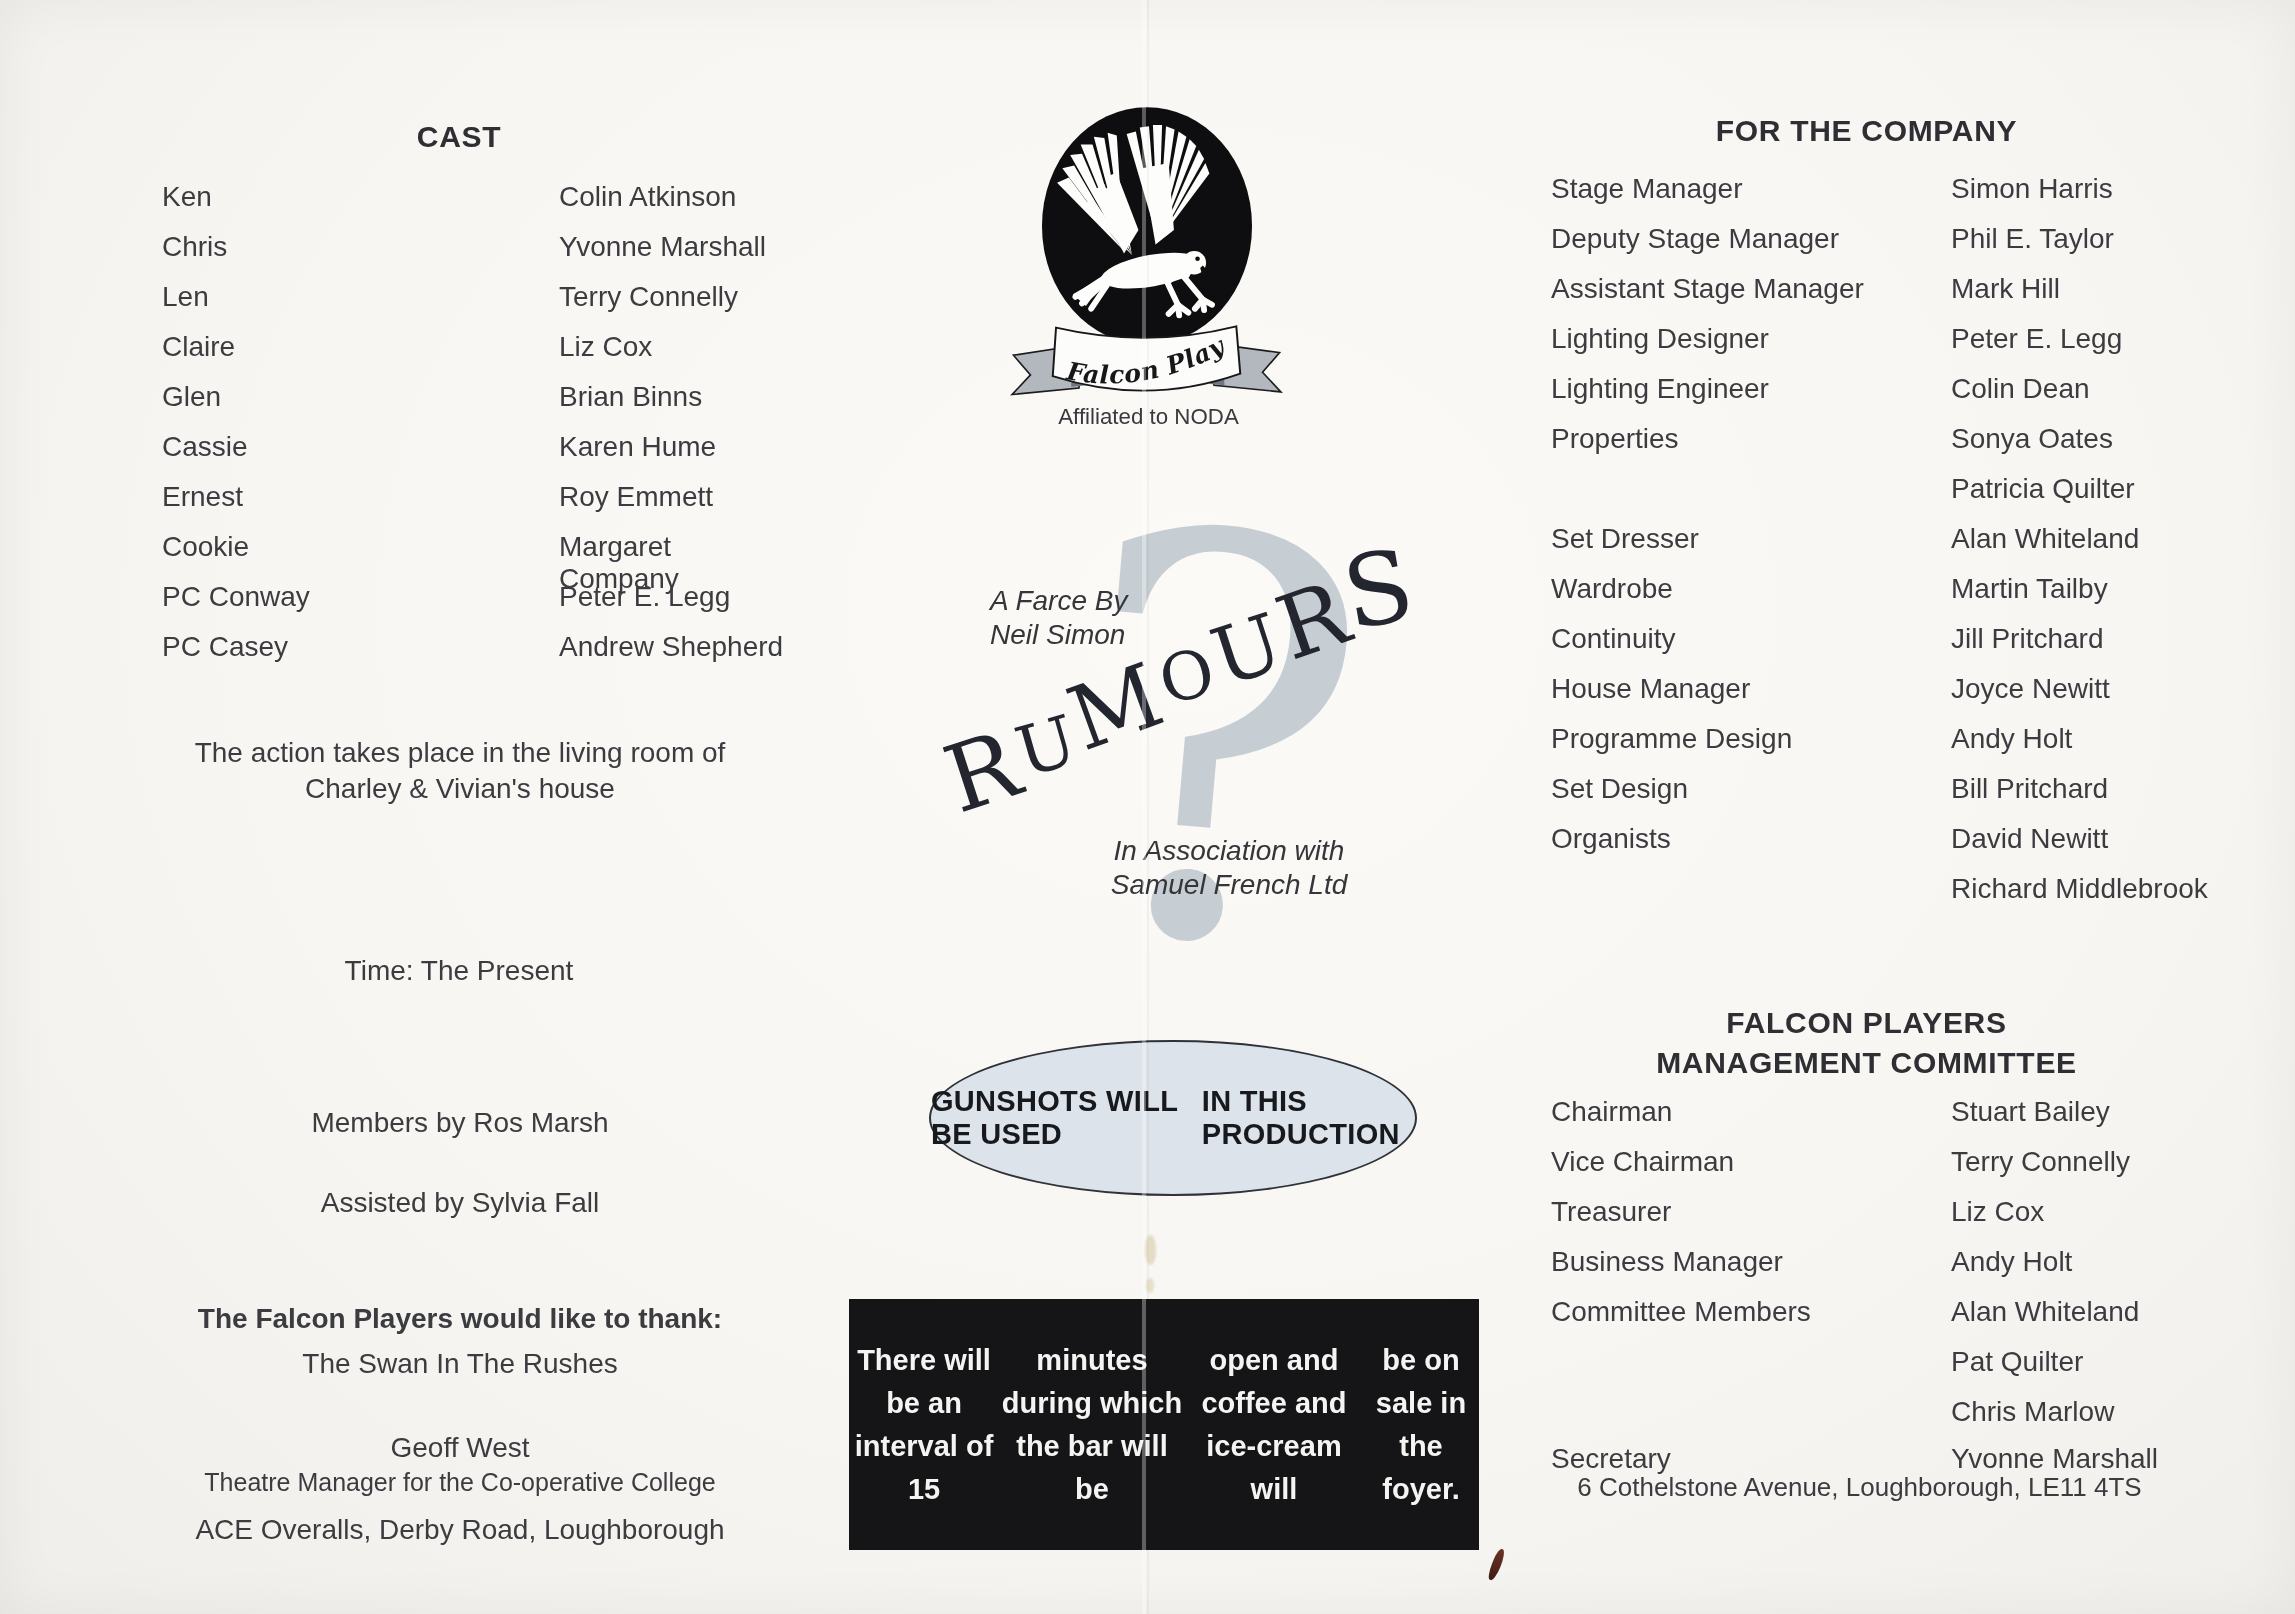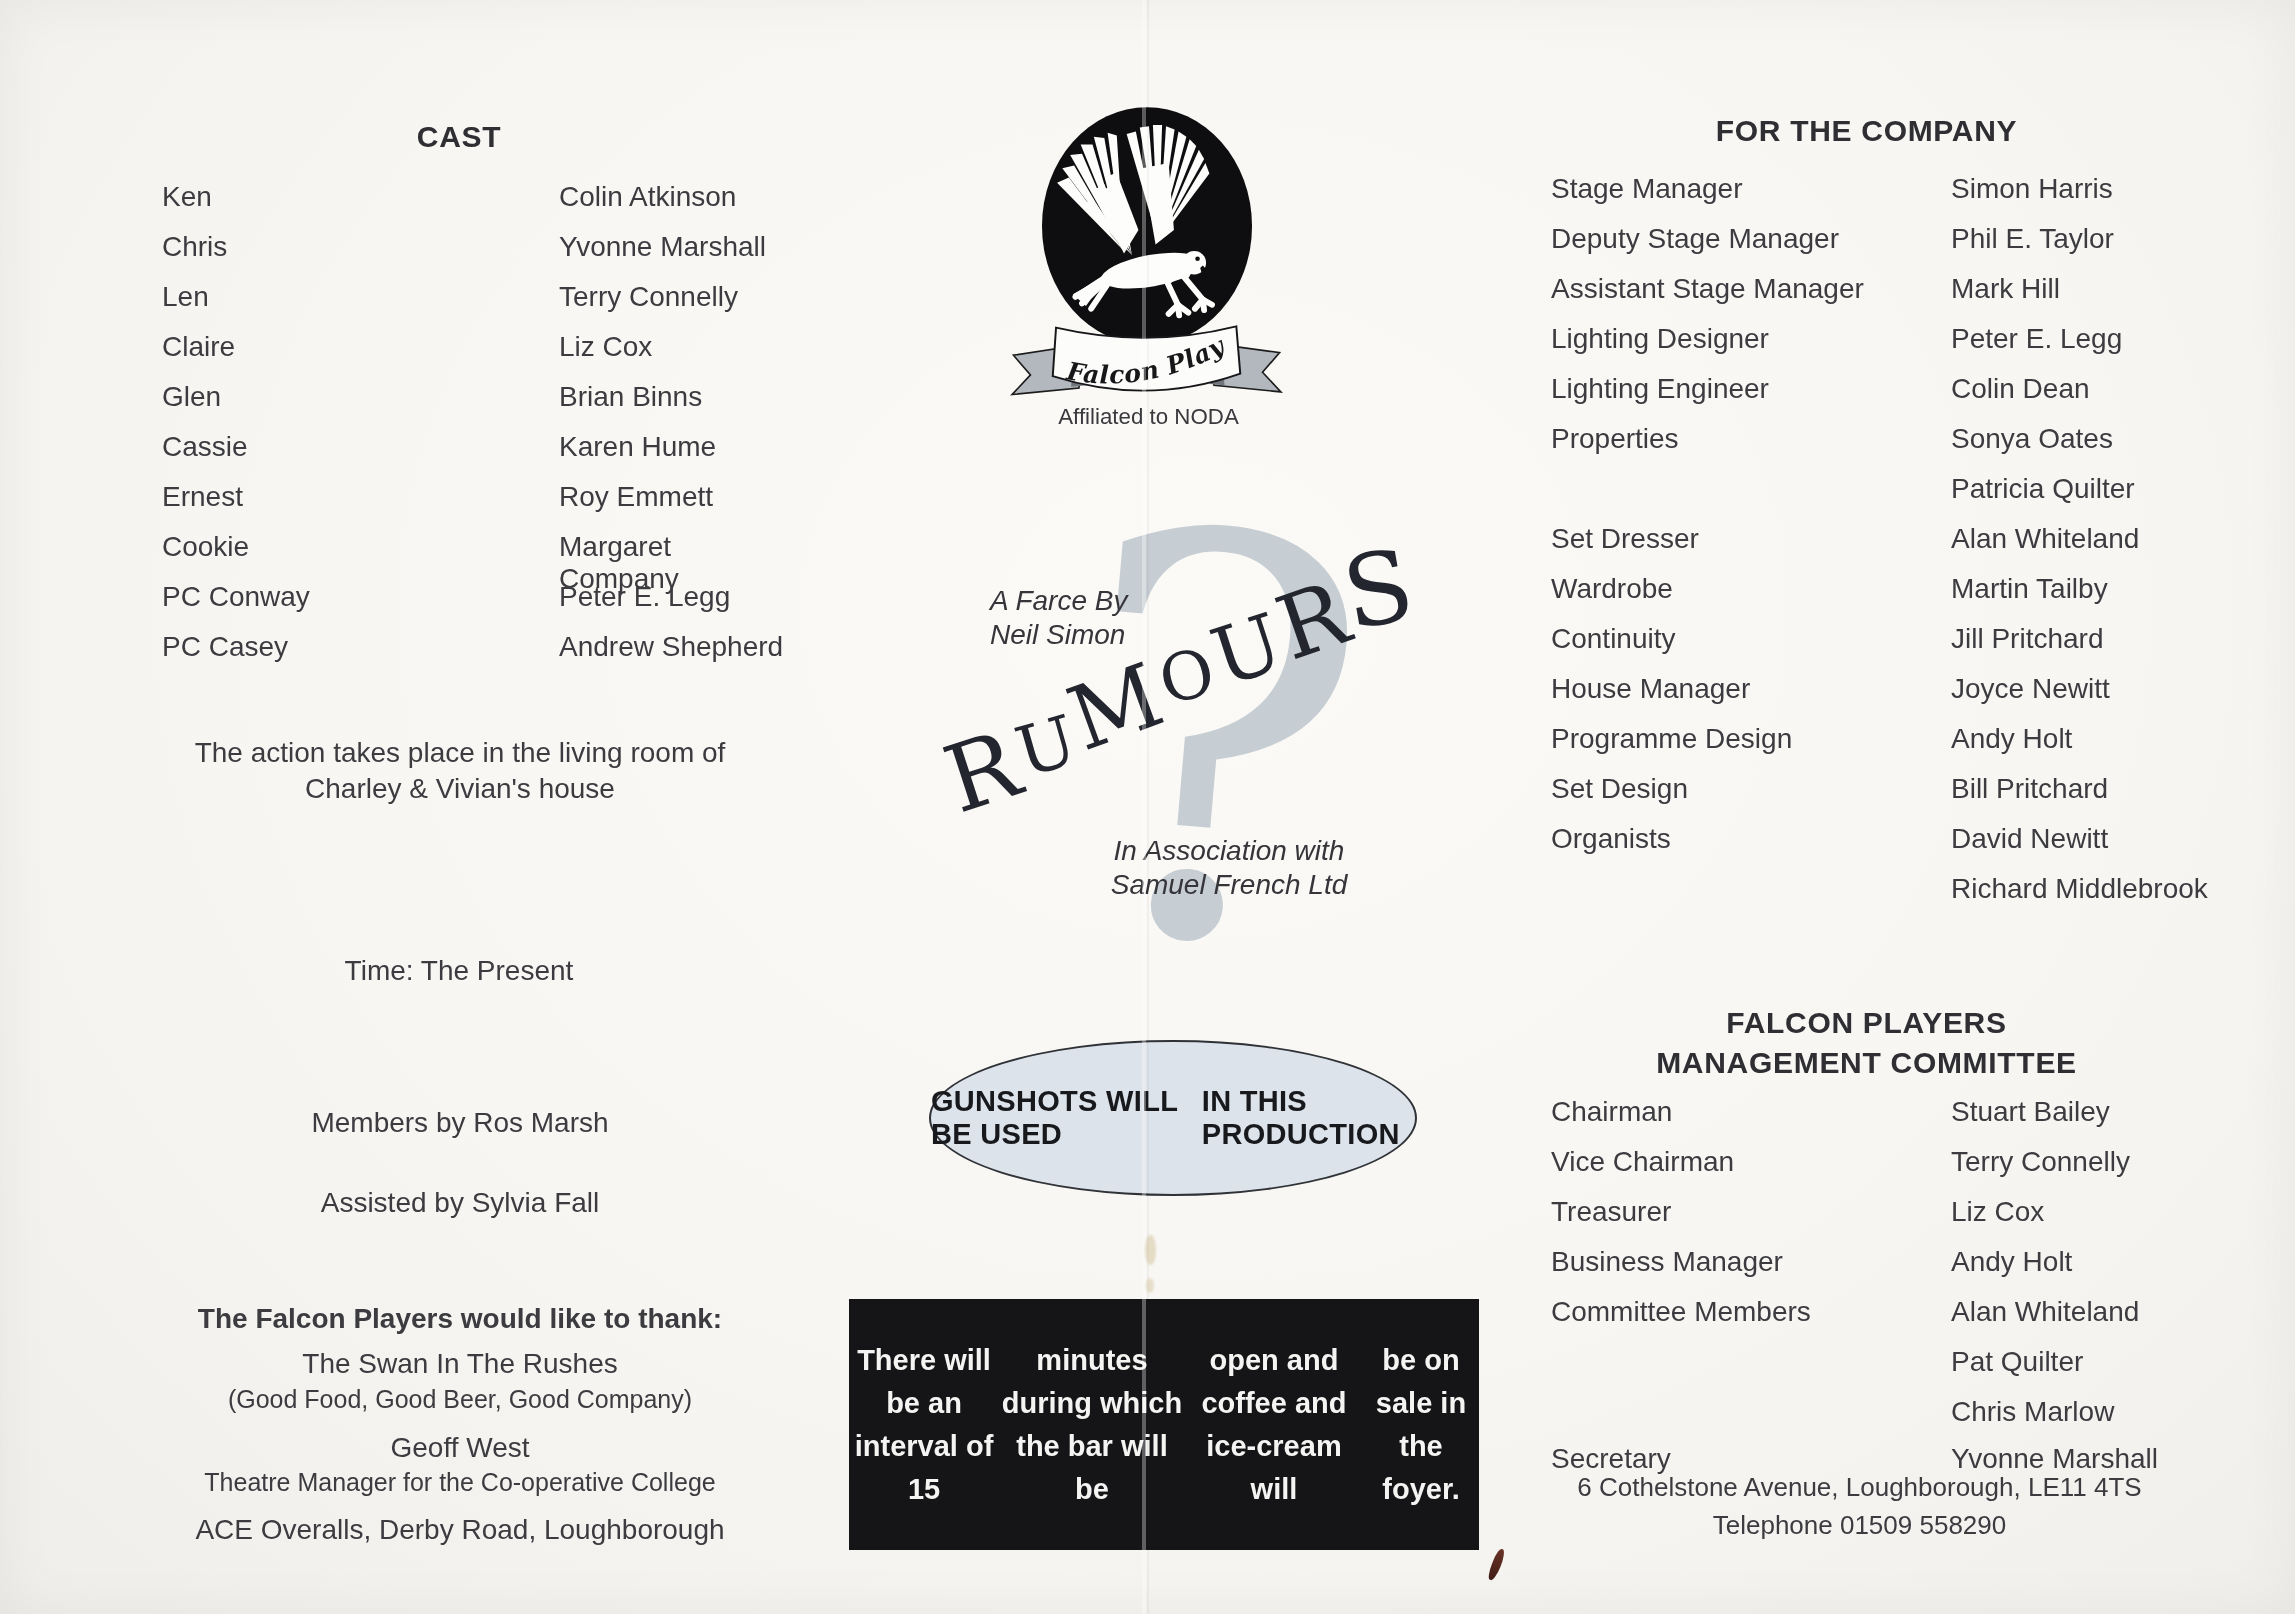--- a/index.html
+++ b/index.html
@@ -105,21 +105,20 @@
   <div class="abs body-t center" style="left:79px;top:772px;width:762px;">Charley &amp; Vivian's house</div>
 
 
   <div class="abs body-t center" style="left:160px;top:954px;width:598px;">Time: The Present</div>
 
   <div class="abs body-t center" style="left:79px;top:1106px;width:762px;">Members by Ros Marsh</div>
   <div class="abs body-t center" style="left:79px;top:1186px;width:762px;">Assisted by Sylvia Fall</div>
 
   <div class="abs body-t center" style="left:79px;top:1302px;width:762px;font-weight:bold;">The Falcon Players would like to thank:</div>
   <div class="abs body-t center" style="left:79px;top:1347px;width:762px;">The Swan In The Rushes</div>
-  <div class="abs small-t center" style="left:79px;top:1384px;width:762px;">(Good Food, Good Beer, Good Company)</div>
   <div class="abs body-t center" style="left:79px;top:1431px;width:762px;">Geoff West</div>
   <div class="abs small-t center" style="left:79px;top:1467px;width:762px;">Theatre Manager for the Co-operative College</div>
   <div class="abs body-t center" style="left:79px;top:1513px;width:762px;">ACE Overalls, Derby Road, Loughborough</div>
 
   <svg class="abs" style="left:1040px;top:105px;z-index:2;" width="214" height="242" viewBox="0 0 326 368">
     <ellipse cx="163" cy="184" rx="160" ry="181" fill="#0e0e10"></ellipse>
 
     <path d="M128,226 L84,140 L120,112 L150,190 Z" fill="#fdfdfb"></path>
     <polygon points="128,222 26,118 44,110" fill="#fdfdfb"></polygon>
     <polygon points="128,222 34,96 52,92" fill="#fdfdfb"></polygon>
@@ -301,21 +300,20 @@
         <span class="nm">Chris Marlow</span>
       </div>
     </div>
 
   <div class="abs crow" style="left:1551px;top:1443px;width:723px;">
     <span class="role" style="width:400px;">Secretary</span>
     <span class="nm">Yvonne Marshall</span>
   </div>
 
   <div class="abs center" style="left:1531px;top:1472px;width:657px;font-size:26px;">6 Cothelstone Avenue, Loughborough, LE11 4TS</div>
-  <div class="abs center" style="left:1531px;top:1510px;width:657px;font-size:26px;">Telephone 01509 558290</div>
 
   <div class="abs fold-light"></div>
   <div class="abs fold-dark"></div>
   <div class="abs stain1"></div>
   <div class="abs stain2"></div>
   <div class="abs" id="pen-mark"></div>
 
 </div>
 
 

